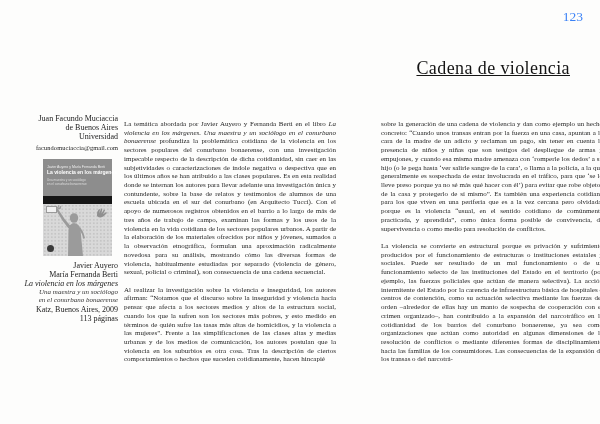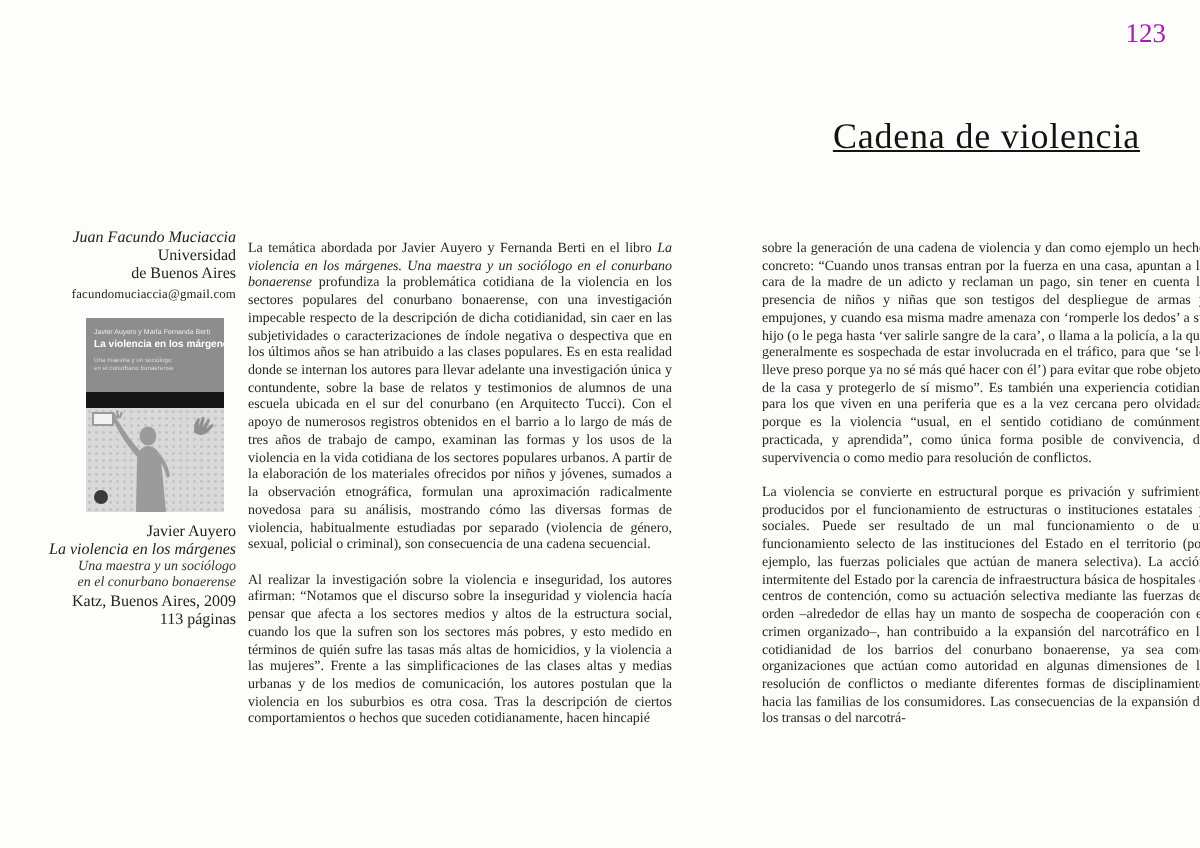--- a/index.html
+++ b/index.html
@@ -7,34 +7,34 @@
     width: 600px; height: 424px;
     position: relative;
     background: #fdfdfc;
     font-family: "Liberation Serif", serif;
     color: #2b2b2b;
     overflow: hidden;
   }
 
   .page-number {
     position: absolute; top: 9px; right: 17px;
-    font-size: 13.5px; color: #a21caf;
+    font-size: 13.5px; color: #3b82f6;
   }
 
   .article-title {
     position: absolute; top: 58px; right: 30px;
     font-size: 18px; letter-spacing: 0.4px; color: #141414; text-decoration: underline;
   }
 
   
   .sidebar {
     position: absolute; left: 0; top: 114px; width: 118px;
     text-align: right; font-size: 8px; line-height: 9.2px; color: #222;
   }
-  .author-name { font-style: italic; }
+  .author-name { }
   .email { font-size: 6.4px; letter-spacing: 0.1px; margin-top: 1px; }
 
   
   .cover {
     position: relative; display: inline-block;
     width: 69px; height: 97px;
     margin: 7px 6px 3px 0;
     text-align: left;
     font-family: "Liberation Sans", sans-serif;
   }
@@ -89,22 +89,22 @@
 </style>
 </head>
 <body>
 
 <div class="page-number">123</div>
 
 <div class="article-title">Cadena de violencia</div>
 
 <div class="sidebar">
   <div class="author-name">Juan Facundo Muciaccia</div>
+  <div>de Buenos Aires</div>
   <div>Universidad</div>
-  <div>de Buenos Aires</div>
   <div class="email">facundomuciaccia@gmail.com</div>
 
   <div class="cover">
     <div class="cover-header">
       <div class="cv-line cv-authors">Javier Auyero y María Fernanda Berti</div>
       <div class="cv-line cv-title">La violencia en los márgenes</div>
       <div class="cv-line cv-sub1">Una maestra y un sociólogo</div>
       <div class="cv-line cv-sub2">en el conurbano bonaerense</div>
     </div>
     <div class="cover-band"></div>
@@ -123,20 +123,21 @@
           <path d="M54,11 q0,-4 2,-6 l1,0.4 l-0.8,4 l2,-5 l1.2,0.4 l-1,4.6 l2.6,-4 l1.1,0.7 l-2,4.2 l3,-2.4 l0.8,1 l-3,3.2 q-3.5,3 -6.9,-0.1 Z"></path>
         </g>
       </svg>
       <div class="photo-tag"></div>
       <div class="katz-logo"></div>
     </div>
   </div>
 
   <div class="citation">
     <div class="cite-line">Javier Auyero</div>
+    <div class="cite-line">María Fernanda Berti</div>
     <div class="cite-title">La violencia en los márgenes</div>
     <div class="cite-sub">Una maestra y un sociólogo</div>
     <div class="cite-sub">en el conurbano bonaerense</div>
     <div class="cite-line">Katz, Buenos Aires, 2009</div>
     <div class="cite-line">113 páginas</div>
   </div>
 </div>
 
 <div class="col col-left">
     <p><span>La temática abordada por Javier Auyero y Fernanda Berti en el libro </span><span style="font-style: italic;">La violencia en los márgenes. Una maestra y un sociólogo en el conurbano bonaerense</span><span> profundiza la problemática cotidiana de la violencia en los sectores populares del conurbano bonaerense, con una investigación impecable respecto de la descripción de dicha cotidianidad, sin caer en las subjetividades o caracterizaciones de índole negativa o despectiva que en los últimos años se han atribuido a las clases populares. Es en esta realidad donde se internan los autores para llevar adelante una investigación única y contundente, sobre la base de relatos y testimonios de alumnos de una escuela ubicada en el sur del conurbano (en Arquitecto Tucci). Con el apoyo de numerosos registros obtenidos en el barrio a lo largo de más de tres años de trabajo de campo, examinan las formas y los usos de la violencia en la vida cotidiana de los sectores populares urbanos. A partir de la elaboración de los materiales ofrecidos por niños y jóvenes, sumados a la observación etnográfica, formulan una aproximación radicalmente novedosa para su análisis, mostrando cómo las diversas formas de violencia, habitualmente estudiadas por separado (violencia de género, sexual, policial o criminal), son consecuencia de una cadena secuencial.</span></p>

